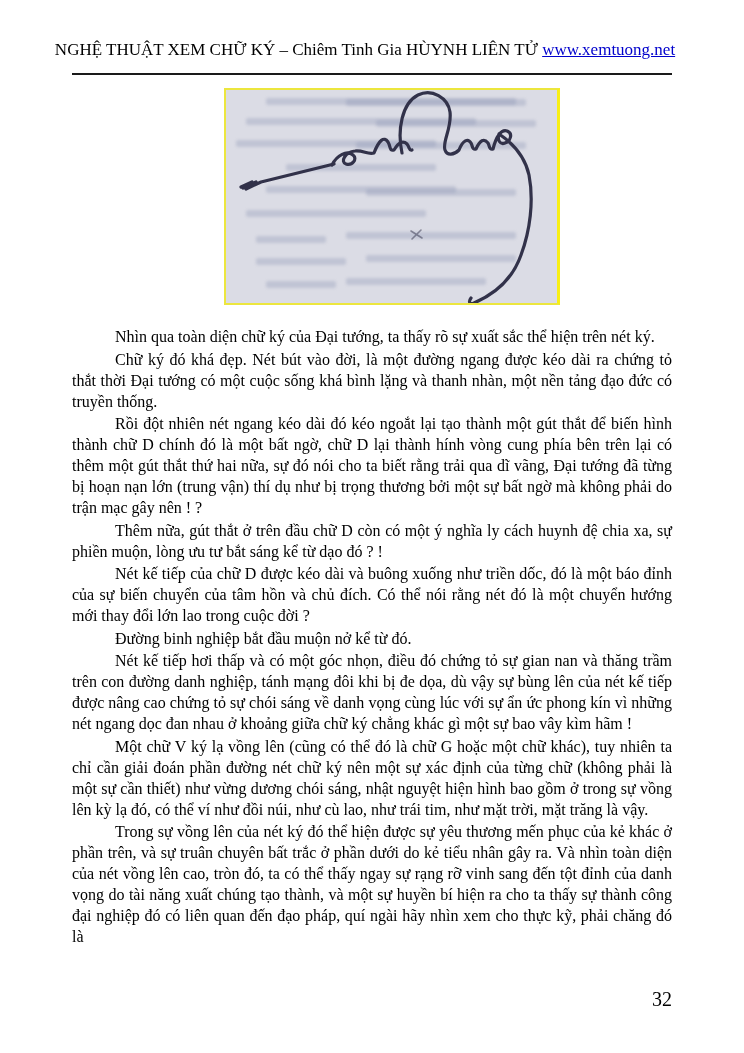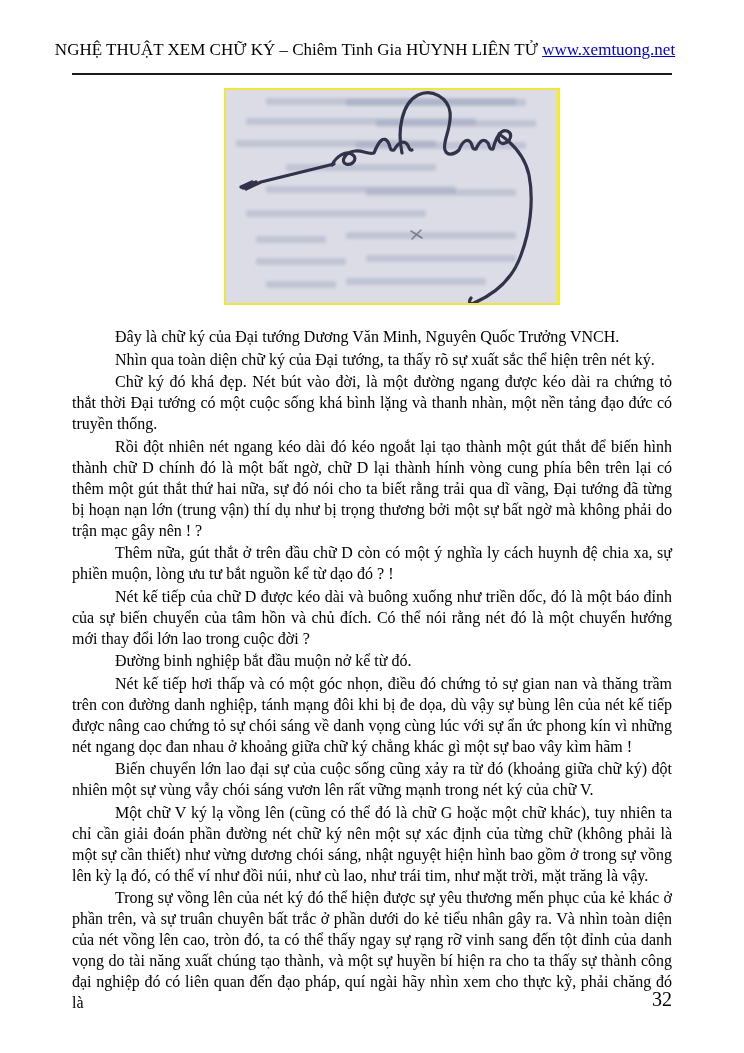--- a/index.html
+++ b/index.html
@@ -88,28 +88,26 @@
         <path d="M 176,63 C 171,40 176,13 192,5 C 206,-2 222,8 224,22 C 226,38 216,52 219,60 C 221,66 228,65 233,60 c 4,-10 9,-12 12,-7 c 2,4 1,7 5,6 c 4,-9 8,-11 12,-6 c 2,4 1,7 5,6 c 3,-12 8,-20 14,-18 c 6,2 4,10 -2,12 c -5,2 -8,-3 -6,-9 C 282,50 298,62 303,85 C 308,111 304,141 295,165 C 287,188 269,204 248,213 c -4,2 -6,-1 -3,-5"></path>
 
         <g stroke-width="1.6" opacity="0.5">
           <path d="M 185,141 l 11,7 M 195,140 l -9,9"></path>
         </g>
       </g>
     </svg>
   </div>
 
   <div class="body-text" id="body-paragraphs">
-      <p>Đây là chữ ký của Đại tướng Dương Văn Minh, Nguyên Quốc Trưởng VNCH.</p>
       <p>Nhìn qua toàn diện chữ ký của Đại tướng, ta thấy rõ sự xuất sắc thể hiện trên nét ký.</p>
       <p>Chữ ký đó khá đẹp. Nét bút vào đời, là một đường ngang được kéo dài ra chứng tỏ thắt thời Đại tướng có một cuộc sống khá bình lặng và thanh nhàn, một nền tảng đạo đức có truyền thống.</p>
       <p>Rồi đột nhiên nét ngang kéo dài đó kéo ngoắt lại tạo thành một gút thắt để biến hình thành chữ D chính đó là một bất ngờ, chữ D lại thành hính vòng cung phía bên trên lại có thêm một gút thắt thứ hai nữa, sự đó nói cho ta biết rằng trải qua dĩ vãng, Đại tướng đã từng bị hoạn nạn lớn (trung vận) thí dụ như bị trọng thương bởi một sự bất ngờ mà không phải do trận mạc gây nên ! ?</p>
-      <p>Thêm nữa, gút thắt ở trên đầu chữ D còn có một ý nghĩa ly cách huynh đệ chia xa, sự phiền muộn, lòng ưu tư bắt nguồn kể từ dạo đó ? !</p>
+      <p>Thêm nữa, gút thắt ở trên đầu chữ D còn có một ý nghĩa ly cách huynh đệ chia xa, sự phiền muộn, lòng ưu tư bắt sáng kể từ dạo đó ? !</p>
       <p>Nét kế tiếp của chữ D được kéo dài và buông xuống như triền dốc, đó là một báo đỉnh của sự biến chuyển của tâm hồn và chủ đích. Có thể nói rằng nét đó là một chuyển hướng mới thay đổi lớn lao trong cuộc đời ?</p>
       <p>Đường binh nghiệp bắt đầu muộn nở kể từ đó.</p>
       <p>Nét kế tiếp hơi thấp và có một góc nhọn, điều đó chứng tỏ sự gian nan và thăng trầm trên con đường danh nghiệp, tánh mạng đôi khi bị đe dọa, dù vậy sự bùng lên của nét kế tiếp được nâng cao chứng tỏ sự chói sáng về danh vọng cùng lúc với sự ẩn ức phong kín vì những nét ngang dọc đan nhau ở khoảng giữa chữ ký chẳng khác gì một sự bao vây kìm hãm !</p>
-      <p>Biến chuyển lớn lao đại sự của cuộc sống cũng xảy ra từ đó (khoảng giữa chữ ký) đột nhiên một sự vùng vẫy chói sáng vươn lên rất vững mạnh trong nét ký của chữ V.</p>
       <p>Một chữ V ký lạ vồng lên (cũng có thể đó là chữ G hoặc một chữ khác), tuy nhiên ta chỉ cần giải đoán phần đường nét chữ ký nên một sự xác định của từng chữ (không phải là một sự cần thiết) như vừng dương chói sáng, nhật nguyệt hiện hình bao gồm ở trong sự vồng lên kỳ lạ đó, có thể ví như đồi núi, như cù lao, như trái tim, như mặt trời, mặt trăng là vậy.</p>
       <p>Trong sự vồng lên của nét ký đó thể hiện được sự yêu thương mến phục của kẻ khác ở phần trên, và sự truân chuyên bất trắc ở phần dưới do kẻ tiểu nhân gây ra. Và nhìn toàn diện của nét vồng lên cao, tròn đó, ta có thể thấy ngay sự rạng rỡ vinh sang đến tột đỉnh của danh vọng do tài năng xuất chúng tạo thành, và một sự  huyền bí hiện ra cho ta thấy sự thành công đại nghiệp đó có liên quan đến đạo pháp, quí ngài hãy nhìn xem cho thực kỹ, phải chăng đó là</p>
     </div>
 
   <div class="page-number">32</div>
 
 </div>
 
 </body></html>

